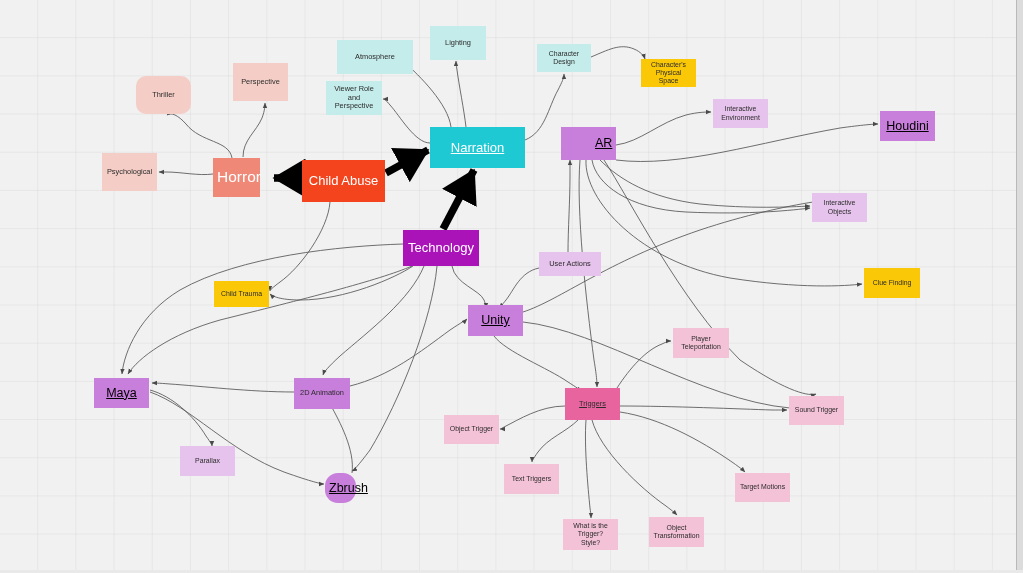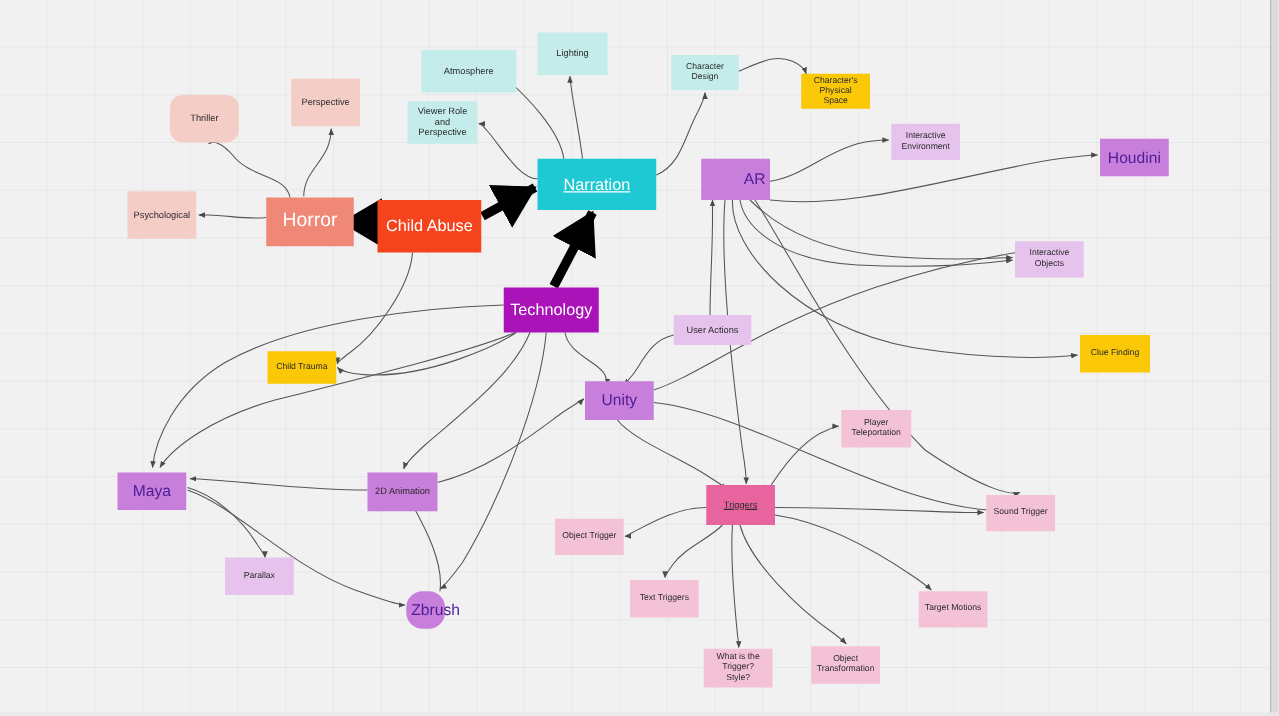--- a/index.html
+++ b/index.html
@@ -42,21 +42,21 @@
     user-select: none;
   }
   .node .node-label {
     display: block;
     width: 100%;
     white-space: pre-line;
   }
   
   .t-hero   { font-size: 15.5px; color: #ffffff; }
   .t-major  { font-size: 13px;   color: #ffffff; }
-  .t-mid    { font-size: 12.5px; color: #4c1d95; }
+  .t-mid    { font-size: 12.5px; color: #000000; text-decoration: underline; }
   .t-small  { font-size: 7.4px;  color: #2b2b2b; }
   .t-tiny   { font-size: 6.9px;  color: #2b2b2b; }
 
   #right-scroll-strip {
     position: absolute;
     top: 0;
     right: 0;
     width: 6px;
     height: 573px;
     background: #dcdcdc;
@@ -134,21 +134,21 @@
   <div id="nodes-group">
       <div class="node t-small" style="left: 136px; top: 76px; width: 55px; height: 38px; background: rgb(244, 205, 198); border-radius: 10px;">
         <span class="node-label">Thriller</span>
       </div>
       <div class="node t-small" style="left: 233px; top: 63px; width: 55px; height: 38px; background: rgb(244, 205, 198);">
         <span class="node-label">Perspective</span>
       </div>
       <div class="node t-small" style="left: 102px; top: 153px; width: 55px; height: 38px; background: rgb(244, 205, 198);">
         <span class="node-label">Psychological</span>
       </div>
-      <div class="node t-hero" style="left: 213px; top: 158px; width: 70px; height: 39px; background: rgb(240, 136, 120);">
+      <div class="node t-hero" style="left: 213px; top: 158px; width: 47px; height: 39px; background: rgb(240, 136, 120);">
         <span class="node-label">Horror</span>
       </div>
       <div class="node t-major" style="left: 302px; top: 160px; width: 83px; height: 42px; background: rgb(244, 68, 30);">
         <span class="node-label">Child Abuse</span>
       </div>
       <div class="node t-small" style="left: 337px; top: 40px; width: 76px; height: 34px; background: rgb(196, 236, 235);">
         <span class="node-label">Atmosphere</span>
       </div>
       <div class="node t-small" style="left: 430px; top: 26px; width: 56px; height: 34px; background: rgb(196, 236, 235);">
         <span class="node-label">Lighting</span>

